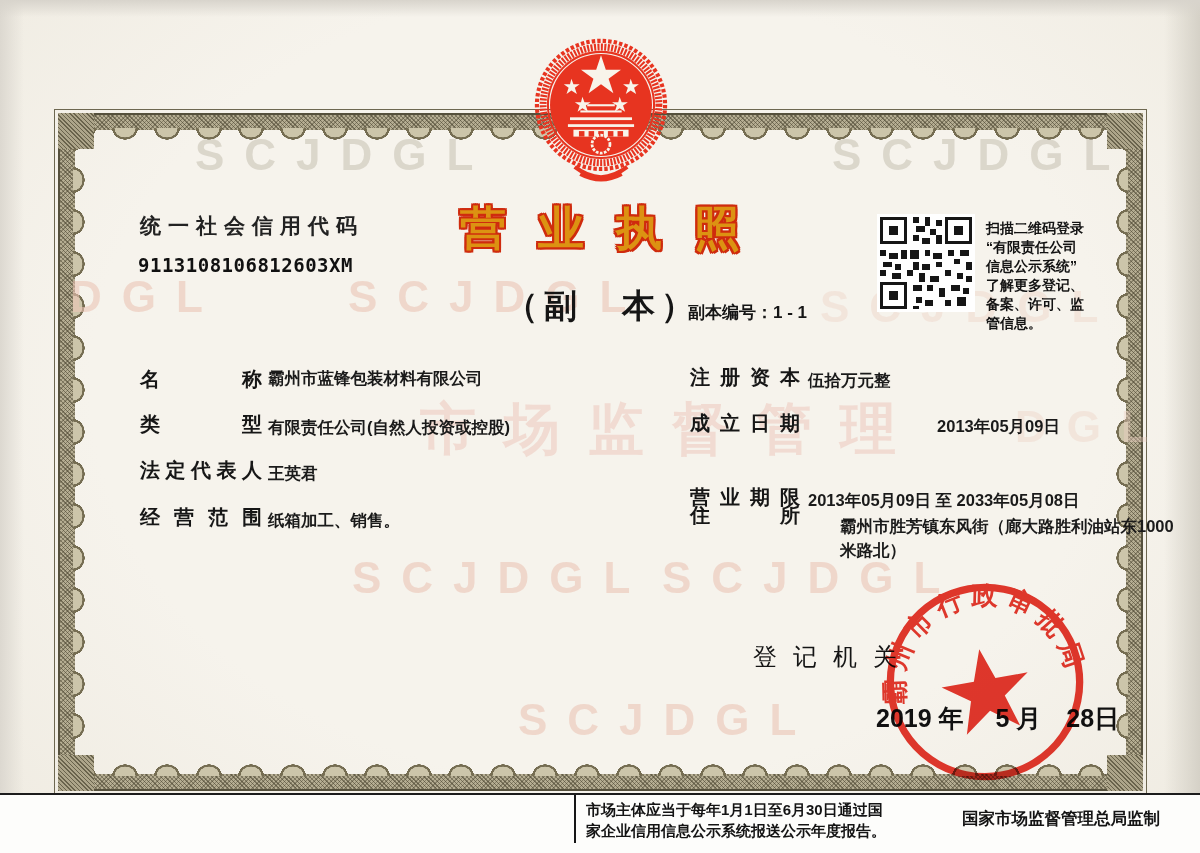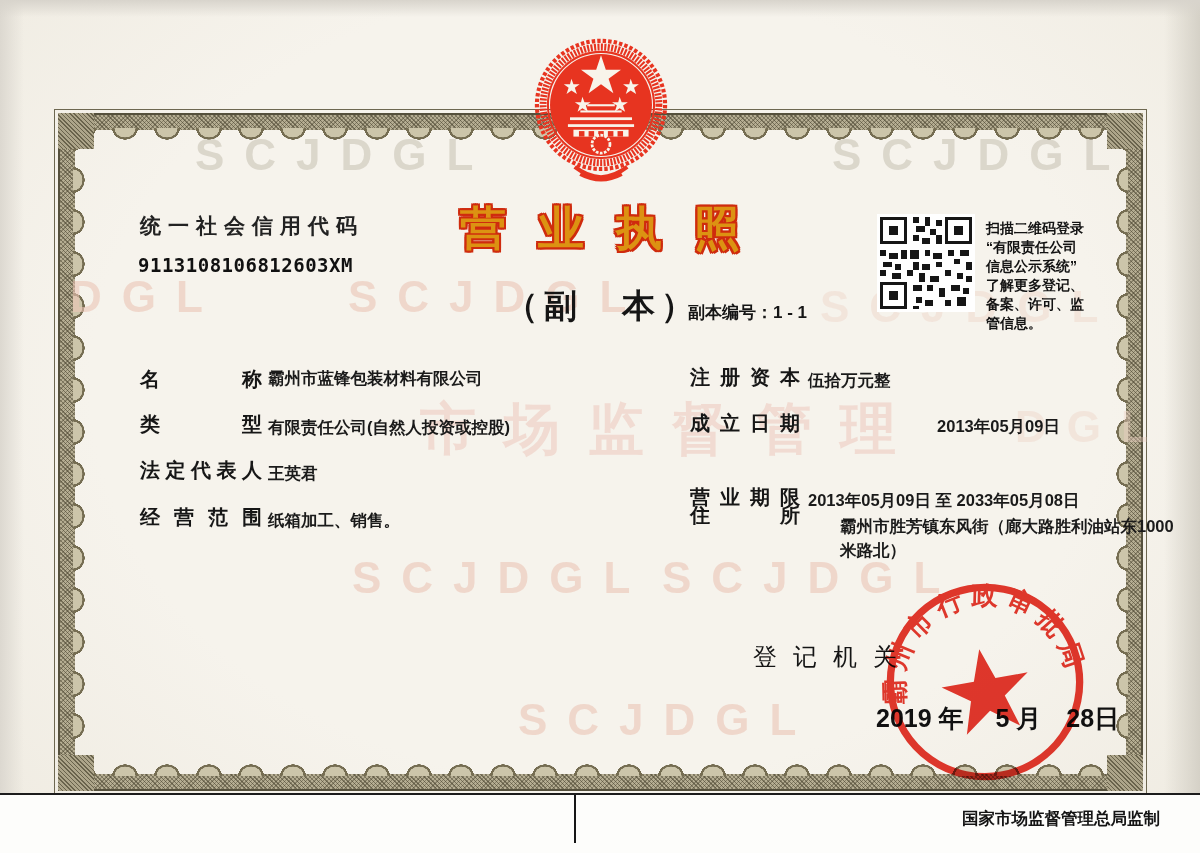--- a/index.html
+++ b/index.html
@@ -265,15 +265,17 @@
     </defs>
     <text font-size="25" font-weight="bold" fill="#e4281c" letter-spacing="7" font-family="Liberation Sans, sans-serif">
       <textPath href="#sealArc" startOffset="50%" text-anchor="middle">霸州市行政审批局</textPath>
     </text>
   </g>
 </svg>
 
 <div class="abs footer">
   <div class="f-div"></div>
   <div class="f-mid">
+    <div>市场主体应当于每年1月1日至6月30日通过国</div>
+    <div>家企业信用信息公示系统报送公示年度报告。</div>
   </div>
   <div class="f-right">国家市场监督管理总局监制</div>
 </div>
 
 </body></html>

